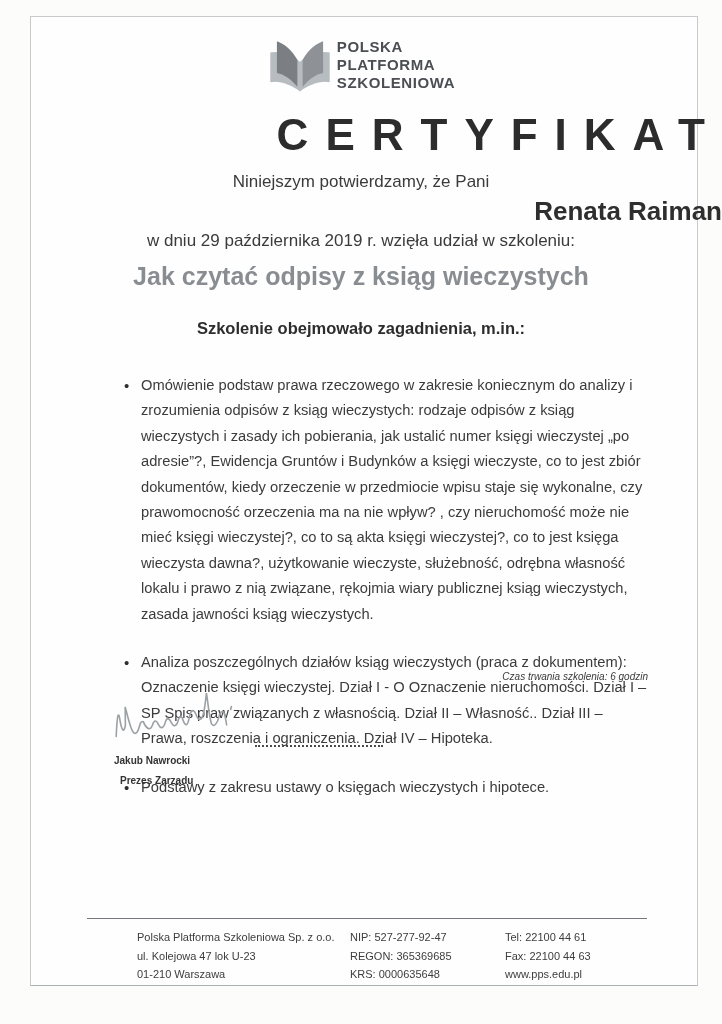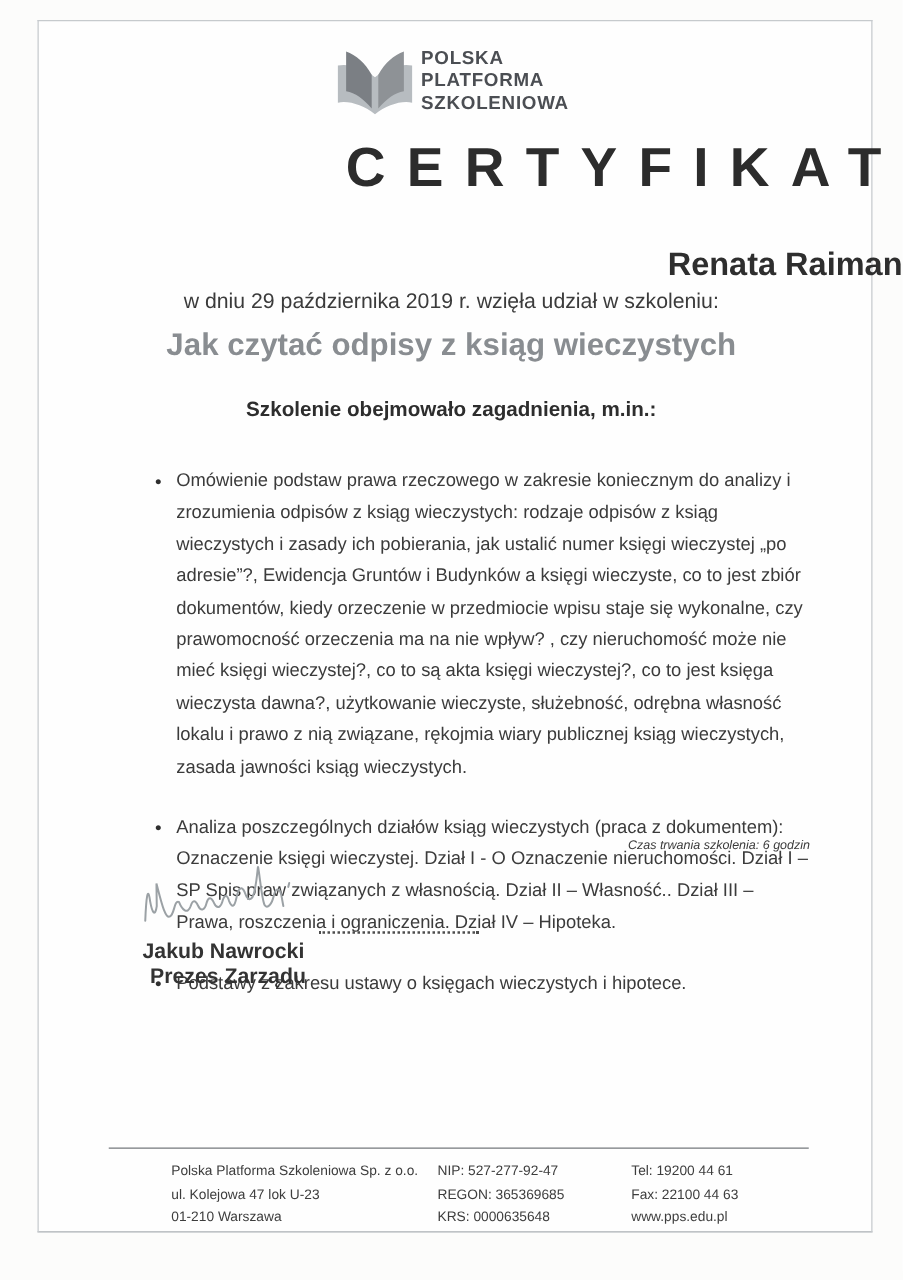--- a/index.html
+++ b/index.html
@@ -66,21 +66,21 @@
     position:absolute;top:671px;right:74px;
     font-size:10px;font-style:italic;color:#3a3a3a;
   }
   .signature-script{position:absolute;top:690px;left:110px;}
   .dotted-line{
     position:absolute;top:745px;left:255px;width:128px;height:0;
     border-top:2px dotted #4d4d4d;
   }
   .signer{
     position:absolute;top:751px;left:114px;
-    font-size:17px;line-height:19.5px;font-weight:bold;color:#333;
+    font-size:10px;line-height:19.5px;font-weight:bold;color:#333;
   }
   .signer .role{padding-left:6px;}
   .footer-rule{
     position:absolute;top:918px;left:87px;width:560px;height:0;
     border-top:1.6px solid #74787c;
   }
   .footer{
     position:absolute;top:928px;left:137px;
     display:flex;
     font-size:11px;line-height:18.6px;color:#3d3d3d;
@@ -106,20 +106,21 @@
     </span>
     <span class="logo-text">
       <span>POLSKA</span><br>
       <span>PLATFORMA</span><br>
       <span>SZKOLENIOWA</span>
     </span>
   </div>
 
   <div class="cert-title">CERTYFIKAT</div>
 
+  <div class="intro-line">Niniejszym potwierdzamy, że Pani</div>
 
   <div class="recipient-name">Renata Raiman</div>
 
   <div class="date-line">w dniu 29 października 2019 r. wzięła udział w szkoleniu:</div>
 
   <div class="course-title">Jak czytać odpisy z ksiąg wieczystych</div>
 
   <div class="section-heading">Szkolenie obejmowało zagadnienia, m.in.:</div>
 
   <ul class="topics">
@@ -156,19 +157,19 @@
       <div>Polska Platforma Szkoleniowa Sp. z o.o.</div>
       <div>ul. Kolejowa 47 lok U-23</div>
       <div>01-210 Warszawa</div>
     </div>
     <div class="col2">
       <div>NIP: 527-277-92-47</div>
       <div>REGON: 365369685</div>
       <div>KRS: 0000635648</div>
     </div>
     <div class="col3">
-      <div>Tel: 19200 44 61</div>
+      <div>Tel: 22100 44 61</div>
       <div>Fax: 22100 44 63</div>
       <div>www.pps.edu.pl</div>
     </div>
   </div>
 
 </div>
 
 </body></html>

